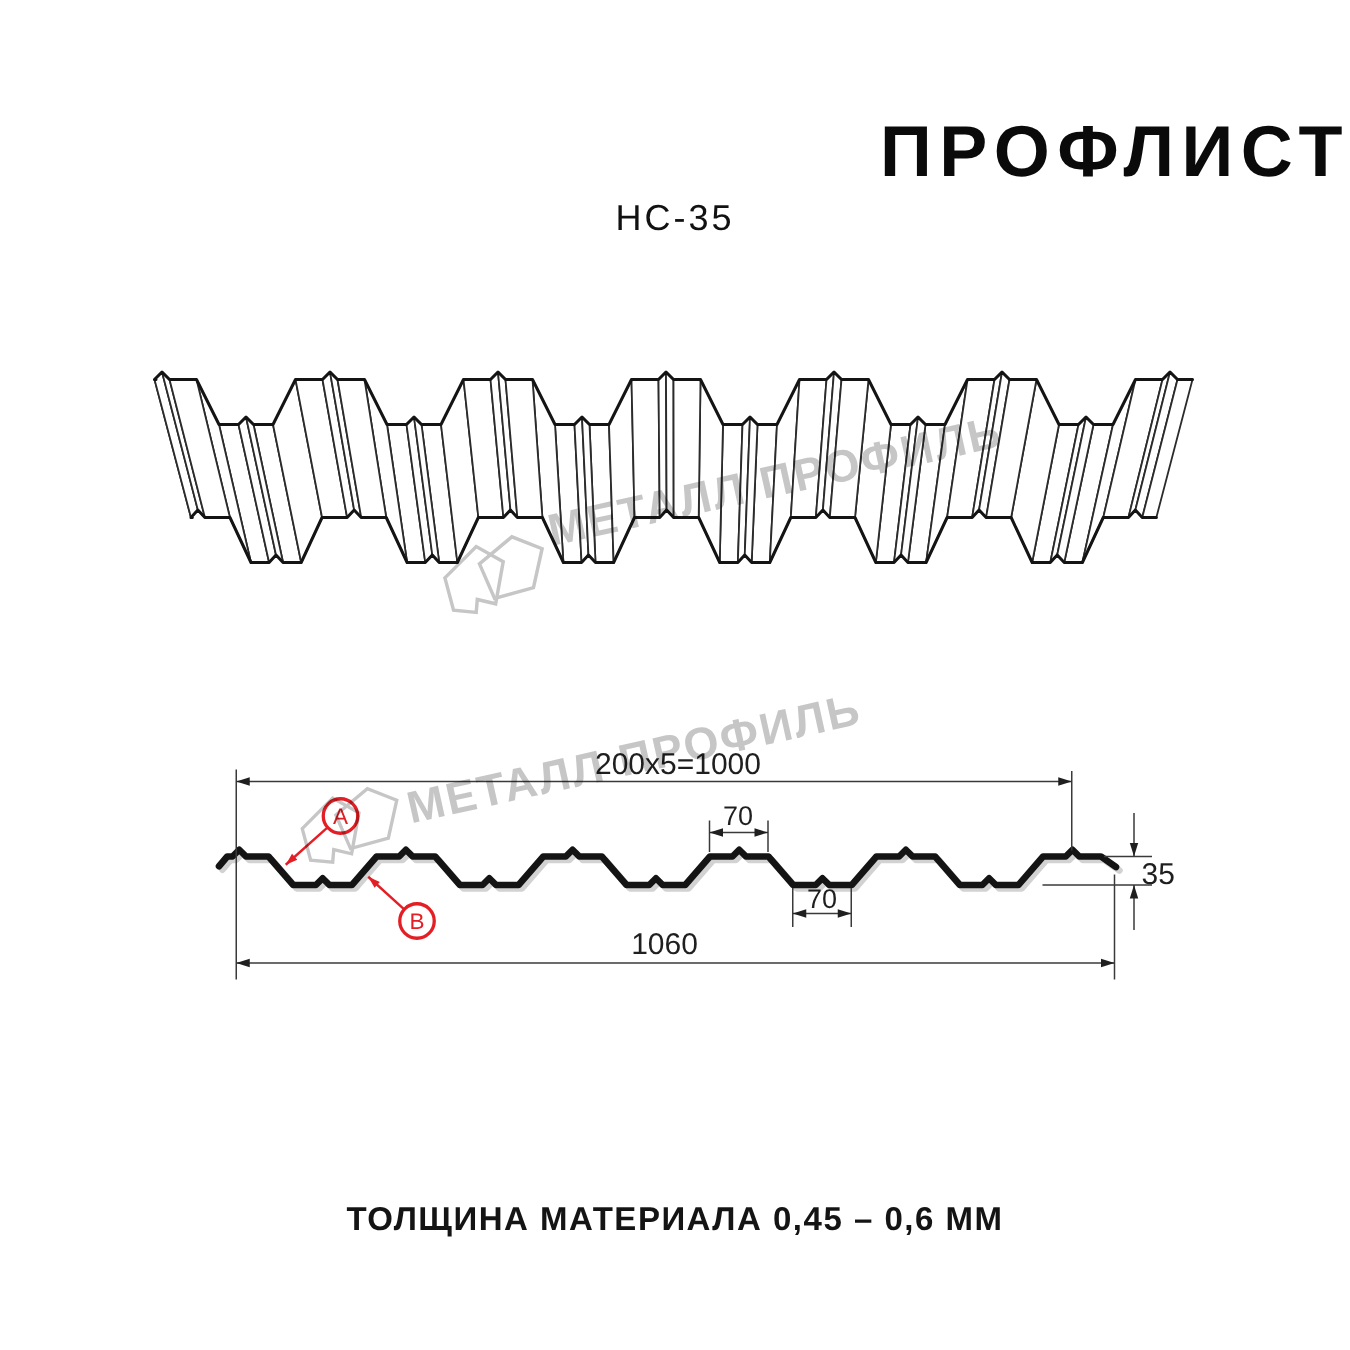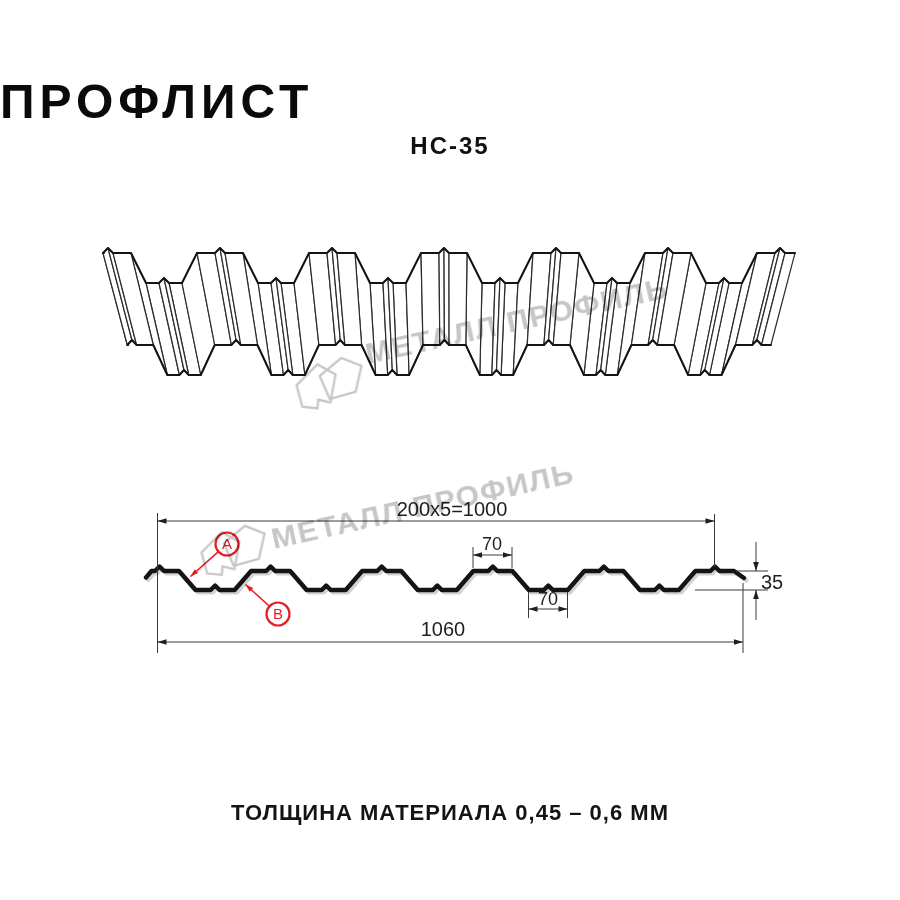--- a/index.html
+++ b/index.html
@@ -1,21 +1,21 @@
 <!DOCTYPE html>
 <html><head>
 <meta charset="utf-8">
 <style>
   html,body{margin:0;padding:0;background:#fff;}
   #stage{position:relative;width:900px;height:900px;background:#fff;overflow:hidden;
          font-family:"Liberation Sans", sans-serif;}
-  .title{position:absolute;top:74px;left:0;width:900px;text-align:left;
+  .title{position:absolute;top:74px;left:0;width:900px;text-align:right;
          font-size:48px;font-weight:bold;letter-spacing:5px;color:#0a0a0a;}
   .subtitle{position:absolute;top:132px;left:0;width:900px;text-align:center;
-         font-size:24px;font-weight:700;letter-spacing:2px;color:#111;}
+         font-size:24px;font-weight:400;letter-spacing:2px;color:#111;}
   .footer{position:absolute;top:800px;left:0;width:900px;text-align:center;
          font-size:22px;font-weight:600;letter-spacing:1px;color:#141414;}
   svg{position:absolute;top:0;left:0;}
   .dimtext{font-family:"Liberation Sans", sans-serif;fill:#1f1f1f;}
   .wmtext{font-family:"Liberation Sans", sans-serif;font-weight:bold;letter-spacing:1.5px;}
   .callout-letter{font-family:"Liberation Sans", sans-serif;}
 </style>
 </head>
 <body>
 

